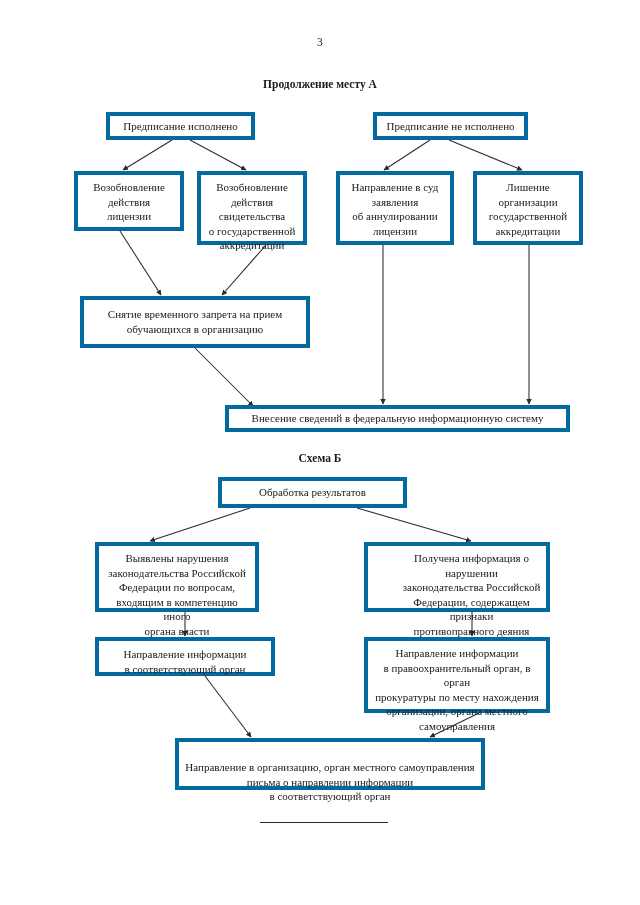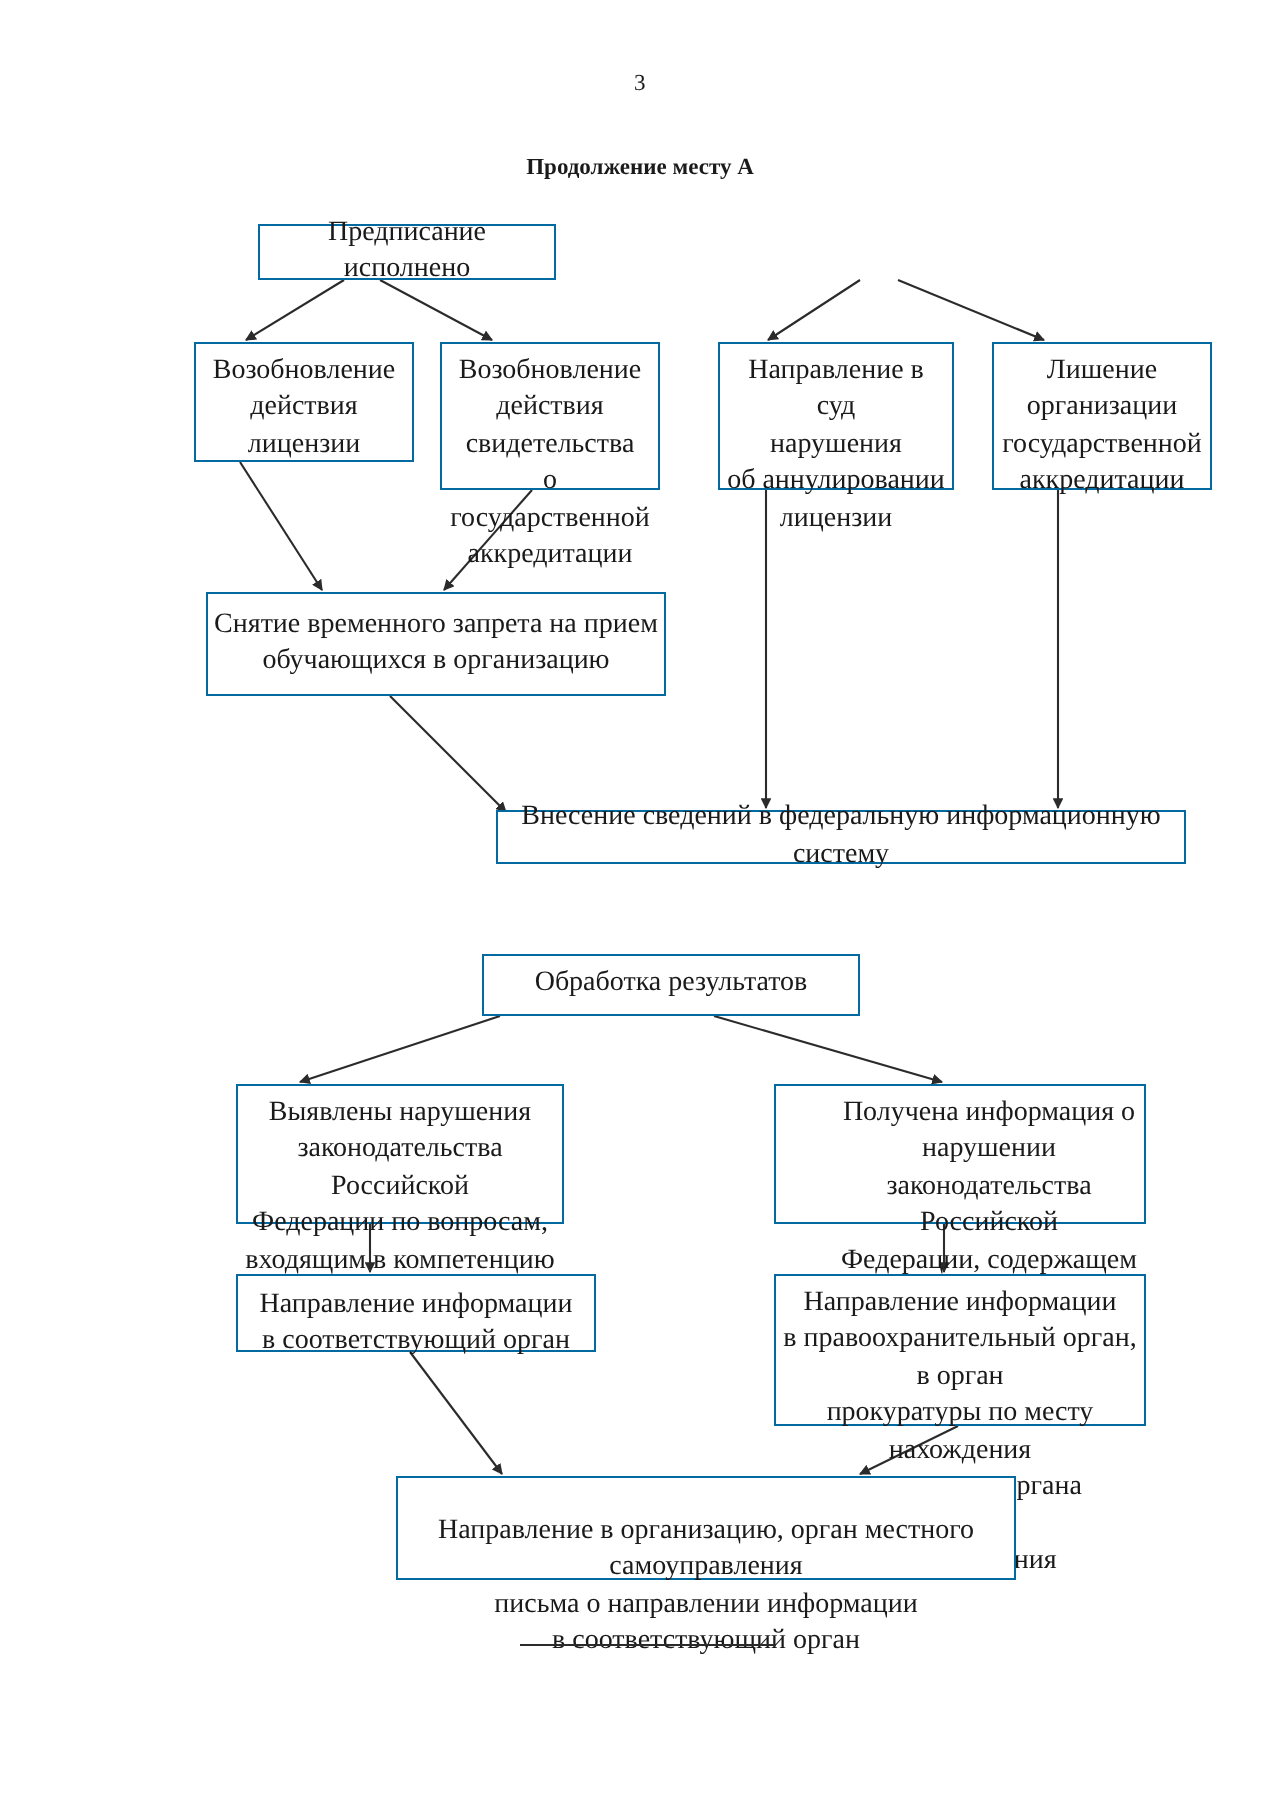--- a/index.html
+++ b/index.html
@@ -40,32 +40,31 @@
     text-align: center;
     font-weight: bold;
     font-size: 11.5px;
   }
   #title-a { top: 78px; }
   #title-b { top: 452px; }
 
   .node {
     position: absolute;
     box-sizing: border-box;
-    border: 1px solid #0369a1;
+    border: 4px solid #0369a1;
     background: #ffffff;
-    font-size: 14px;
+    font-size: 11px;
     line-height: 1.32;
     text-align: center;
     display: flex;
     align-items: flex-start;
     justify-content: center;
     padding-top: 5px;
     padding-left: 3px;
     padding-right: 3px;
-    margin-left: 23px;
   }
   .node > span {
     display: block;
     width: 100%;
     white-space: pre-line;
   }
   .node.vcenter {
     align-items: center;
     padding-top: 0;
   }
@@ -120,58 +119,62 @@
       <path d="M 479 713 L 430 737"></path>
     </g>
   </svg>
 
   <div class="scheme-title" id="title-a">Продолжение месту А</div>
 
   <div class="node vcenter" style="left:106px; top:112px; width:149px; height:28px;">
     <span>Предписание исполнено</span>
   </div>
 
+  <div class="node vcenter" style="left:373px; top:112px; width:155px; height:28px;">
+    <span>Предписание не исполнено</span>
+  </div>
 
   <div class="node" style="left:74px; top:171px; width:110px; height:60px;">
     <span>Возобновление
 действия
 лицензии</span>
   </div>
 
   <div class="node" style="left:197px; top:171px; width:110px; height:74px;">
     <span>Возобновление
 действия
 свидетельства
 о государственной
 аккредитации</span>
   </div>
 
   <div class="node" style="left:336px; top:171px; width:118px; height:74px;">
     <span>Направление в суд
-нарушения
+заявления
 об аннулировании
 лицензии</span>
   </div>
 
   <div class="node" style="left:473px; top:171px; width:110px; height:74px;">
     <span>Лишение
 организации
 государственной
 аккредитации</span>
   </div>
 
   <div class="node" style="left:80px; top:296px; width:230px; height:52px; padding-top:7px;">
     <span>Снятие временного запрета на прием
 обучающихся в организацию</span>
   </div>
 
   <div class="node vcenter" style="left:225px; top:405px; width:345px; height:27px;">
     <span>Внесение сведений в федеральную информационную систему</span>
   </div>
 
+  <div class="scheme-title" id="title-b">Схема Б</div>
 
   <div class="node vcenter" style="left:218px; top:477px; width:189px; height:31px;justify-content:center;">
     <span>Обработка результатов</span>
   </div>
 
   <div class="node" style="left:95px; top:542px; width:164px; height:70px;font-family:Liberation Serif, serif;">
     <span>Выявлены нарушения
 законодательства Российской
 Федерации по вопросам,
 входящим в компетенцию иного

